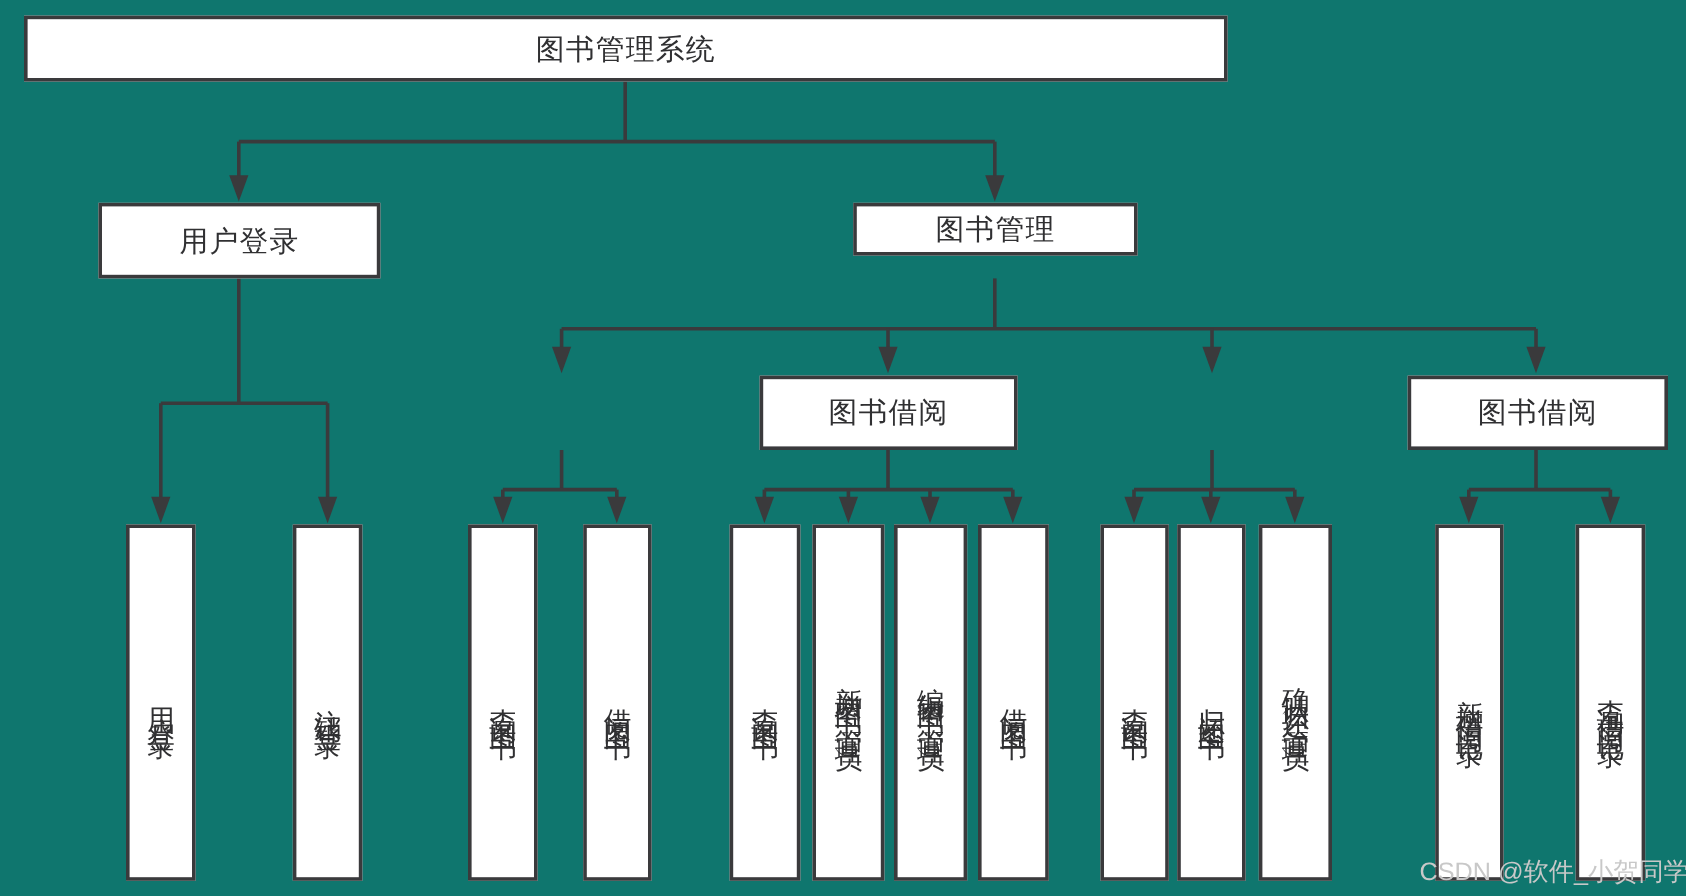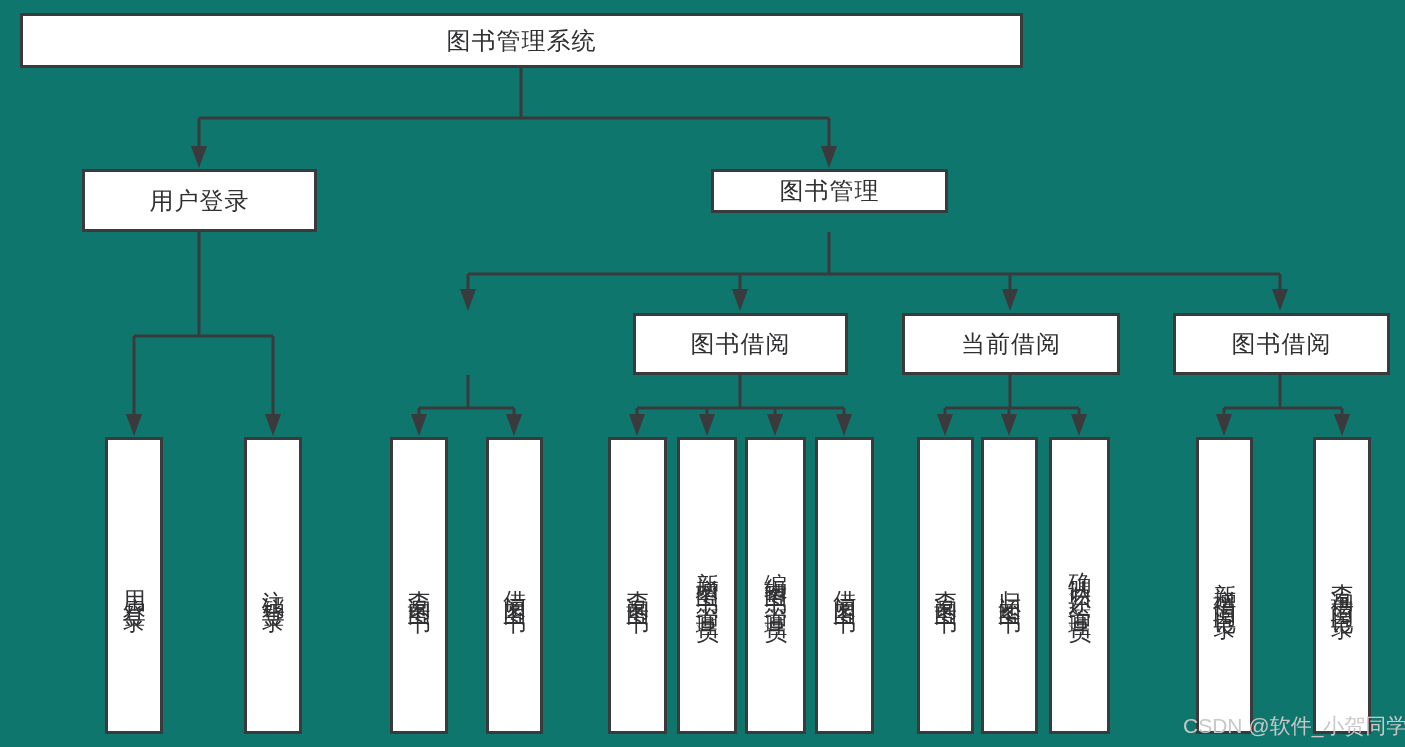--- a/index.html
+++ b/index.html
@@ -144,23 +144,20 @@
   <div class="node hbox" style="left:82px;top:169px;width:235px;height:63px">
     <span>用户登录</span>
   </div>
   <div class="node hbox" style="left:711px;top:169px;width:237px;height:44px">
     <span>图书管理</span>
   </div>
 
   <div class="node hbox" style="left:633px;top:313px;width:215px;height:62px">
     <span>图书借阅</span>
   </div>
-  <div class="node hbox" style="left:902px;top:313px;width:218px;height:62px">
-    <span>当前借阅</span>
-  </div>
   <div class="node hbox" style="left:1173px;top:313px;width:217px;height:62px">
     <span>图书借阅</span>
   </div>
 
   <div class="node vbox" style="left:105px;width:58px">
     <span>用户登录</span>
   </div>
   <div class="node vbox" style="left:244px;width:58px">
     <span>注销登录</span>
   </div>

